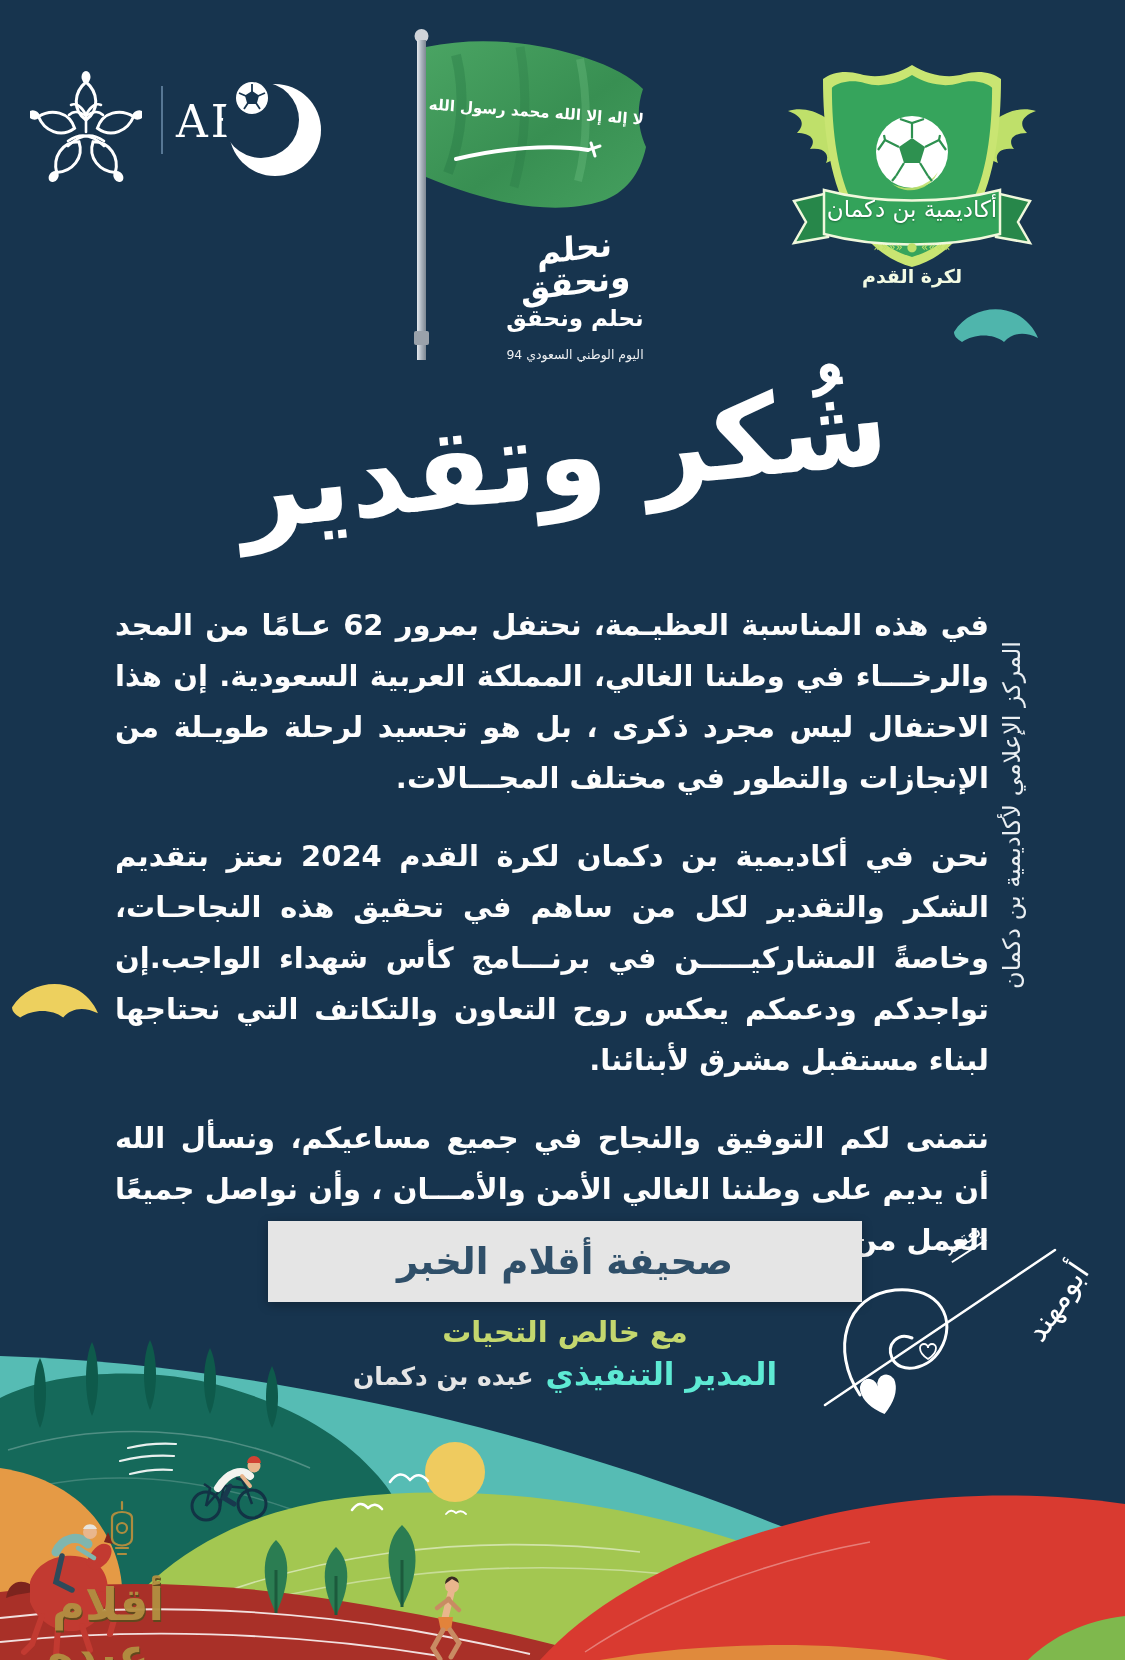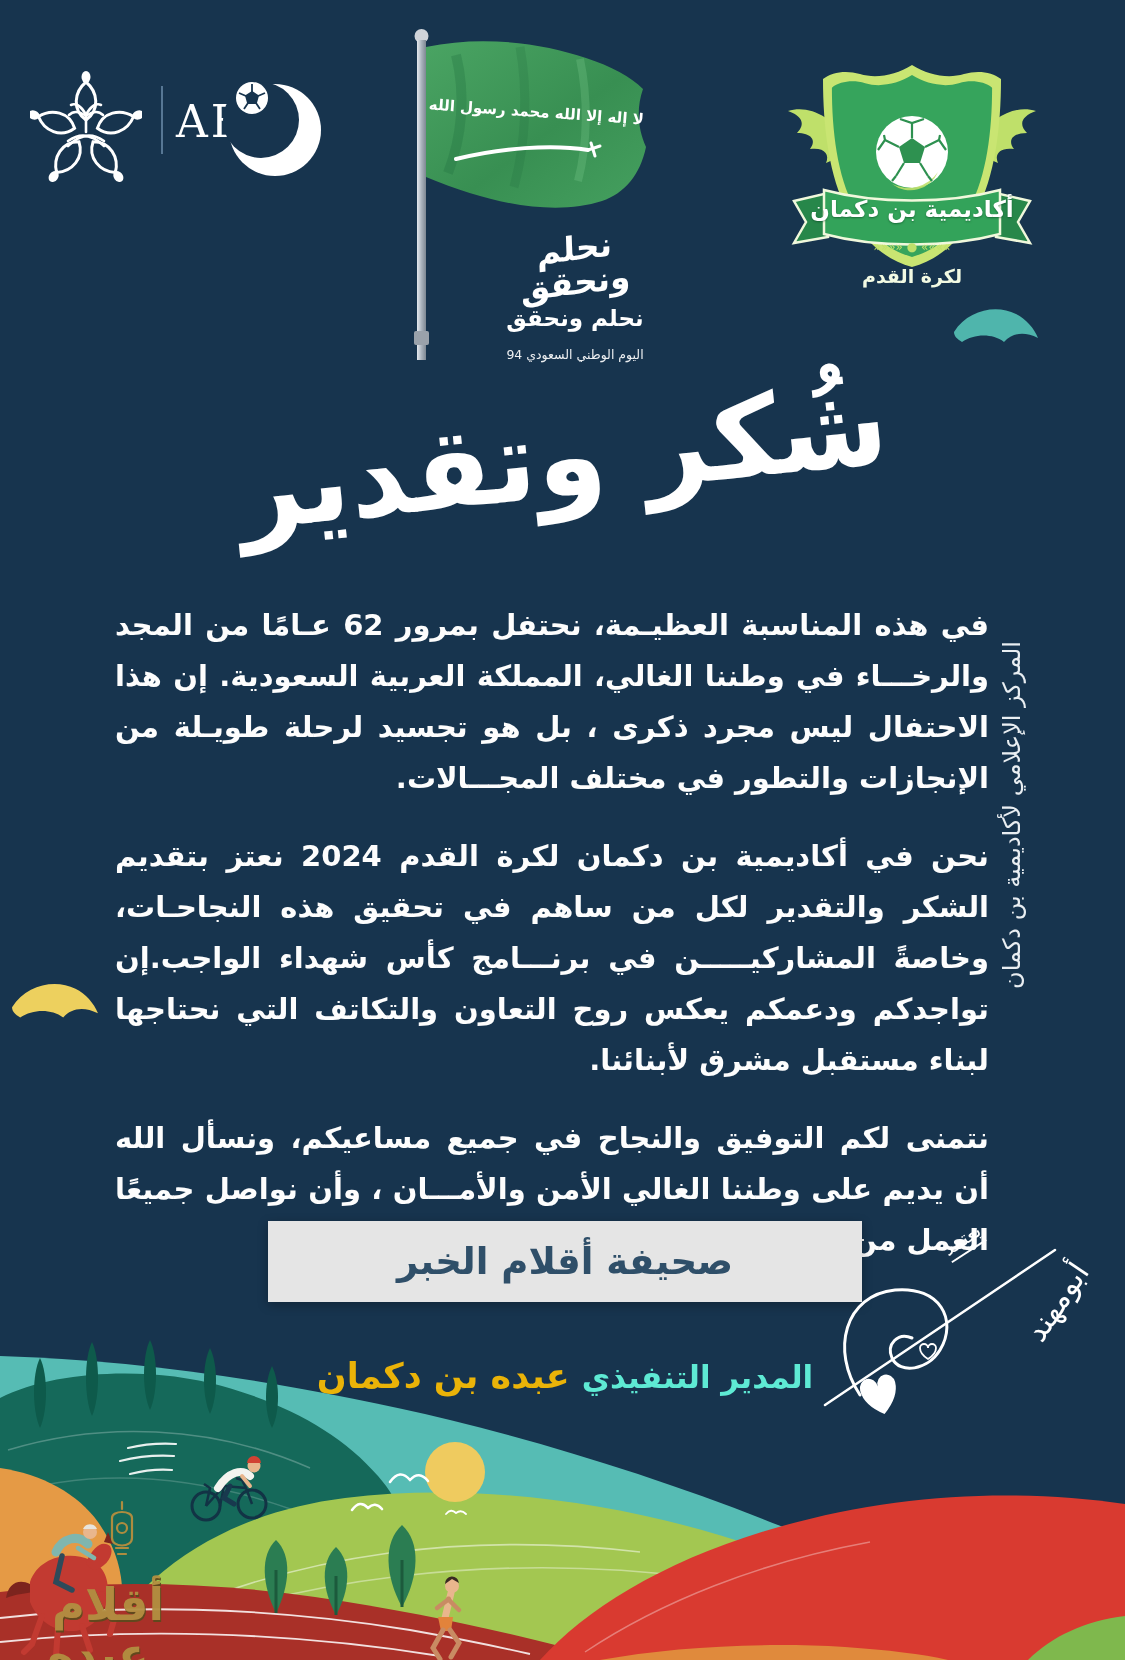--- a/index.html
+++ b/index.html
@@ -17,35 +17,35 @@
   
   .divider{left:161px;top:86px;width:2px;height:68px;background:rgba(140,175,205,.55);}
   .afl-text{left:176px;top:96px;font-family:"DejaVu Serif",serif;font-size:44px;letter-spacing:3px;color:#fff;font-weight:500;}
   
   .natday{left:470px;top:232px;width:210px;text-align:center;direction:rtl;}
   .natday-callig{display:inline-block;width:120px;font-size:33px;font-weight:700;line-height:1.02;transform:rotate(-7deg) skewX(-5deg);}
   .natday-title{font-size:23px;font-weight:700;margin-top:6px;}
   .natday-sub{font-size:12.5px;font-weight:400;opacity:.92;margin-top:16px;letter-spacing:.3px;}
   
   .badge{left:780px;top:55px;width:264px;height:236px;}
-  .badge-title{left:0;top:141px;width:100%;text-align:center;font-size:23px;font-weight:700;color:#fff;text-shadow:0 1px 2px rgba(0,60,25,.5);direction:rtl;}
+  .badge-title{left:0;top:141px;width:100%;text-align:center;font-size:23px;font-weight:400;color:#fff;text-shadow:0 1px 2px rgba(0,60,25,.5);direction:rtl;}
   .badge-sub{left:0;top:210px;width:100%;text-align:center;font-size:19px;font-weight:700;color:#F2FAE3;direction:rtl;}
   
   .big-title{left:0;top:368px;width:1125px;text-align:center;font-size:112px;font-weight:700;transform:rotate(-6deg);direction:rtl;line-height:1.6;}
   
   .body-text{left:115px;top:600px;width:874px;direction:rtl;}
   .body-text p{margin:0 0 27px 0;font-size:29px;font-weight:700;line-height:1.76;text-align:justify;color:#fdfdfd;}
   .side-note{left:824px;top:799px;width:380px;height:32px;text-align:center;font-size:24px;font-weight:500;color:#e9eef2;transform:rotate(-90deg);direction:rtl;white-space:nowrap;}
   
   .white-box{left:268px;top:1221px;width:594px;height:81px;background:#e5e5e5;box-shadow:0 3px 10px rgba(0,0,0,.28);display:flex;align-items:center;justify-content:center;}
   .white-box span{color:#2F4F69;font-size:37px;font-weight:700;direction:rtl;}
   .greeting{left:265px;top:1315px;width:600px;text-align:center;font-size:29px;font-weight:700;color:var(--leaf);direction:rtl;}
   .closing{left:215px;top:1356px;width:700px;display:flex;justify-content:center;gap:12px;align-items:baseline;direction:rtl;}
   .closing .role{color:#5eead4;font-size:31px;font-weight:700;}
-  .closing .name{color:#eab308;font-size:35px;font-weight:700;}
+  .closing .name{color:#e5e5e5;font-size:25px;font-weight:700;}
   
   .sig-approved{left:942px;top:1228px;transform:rotate(-33deg);font-size:19px;font-weight:500;border-bottom:2px solid #fff;padding-bottom:2px;}
   .sig-name{right:58px;top:1256px;transform-origin:top right;transform:rotate(-56deg);font-size:30px;font-weight:500;white-space:nowrap;}
   
   .watermark{left:28px;top:1552px;width:140px;text-align:center;direction:rtl;opacity:.95;}
   .watermark div{font-size:45px;font-weight:700;color:var(--gold);line-height:1.12;text-shadow:1px 2px 0 #5e4a1d;}
   .watermark .wm1{margin-right:-20px;margin-top:28px;}
 </style>
 </head>
 <body>
@@ -169,20 +169,21 @@
     <p>في هذه المناسبة العظيـمة، نحتفل بمرور 62 عـامًا من المجد والرخـــاء في وطننا الغالي، المملكة العربية السعودية. إن هذا الاحتفال ليس مجرد ذكرى ، بل هو تجسيد لرحلة طويـلة من الإنجازات والتطور في مختلف المجـــالات.</p>
     <p>نحن في أكاديمية بن دكمان لكرة القدم 2024 نعتز بتقديم الشكر والتقدير لكل من ساهم في تحقيق هذه النجاحـات، وخاصةً المشاركيـــــن في برنـــامج كأس شهداء الواجب.إن تواجدكم ودعمكم يعكس روح التعاون والتكاتف التي نحتاجها لبناء مستقبل مشرق لأبنائنا.</p>
     <p>نتمنى لكم التوفيق والنجاح في جميع مساعيكم، ونسأل الله أن يديم على وطننا الغالي الأمن والأمـــان ، وأن نواصل جميعًا العمل من أجل مزيد من التقدم والازدهار.</p>
   </div>
 
   <div class="abs side-note">المركز الإعلامي لأكاديمية بن دكمان</div>
 
   <div class="abs white-box">
     <span>صحيفة أقلام الخبر</span>
   </div>
+  <div class="abs greeting">مع خالص التحيات</div>
   <div class="abs closing">
     <span class="role">المدير التنفيذي</span>
     <span class="name">عبده بن دكمان</span>
   </div>
 
   <span class="abs sig-approved">يعتمد</span>
   <span class="abs sig-name">أبومهند</span>
   <svg class="abs" style="left:800px;top:1190px" width="300" height="250" viewBox="0 0 300 250">
     <path d="M25,215 L255,60" stroke="#fff" stroke-width="2.5" stroke-linecap="round"></path>
     <path d="M60,205 C30,160 45,105 95,100 C140,96 158,130 140,160 C128,180 100,185 92,168 C86,154 98,142 112,148" stroke="#fff" stroke-width="3" fill="none" stroke-linecap="round"></path>

